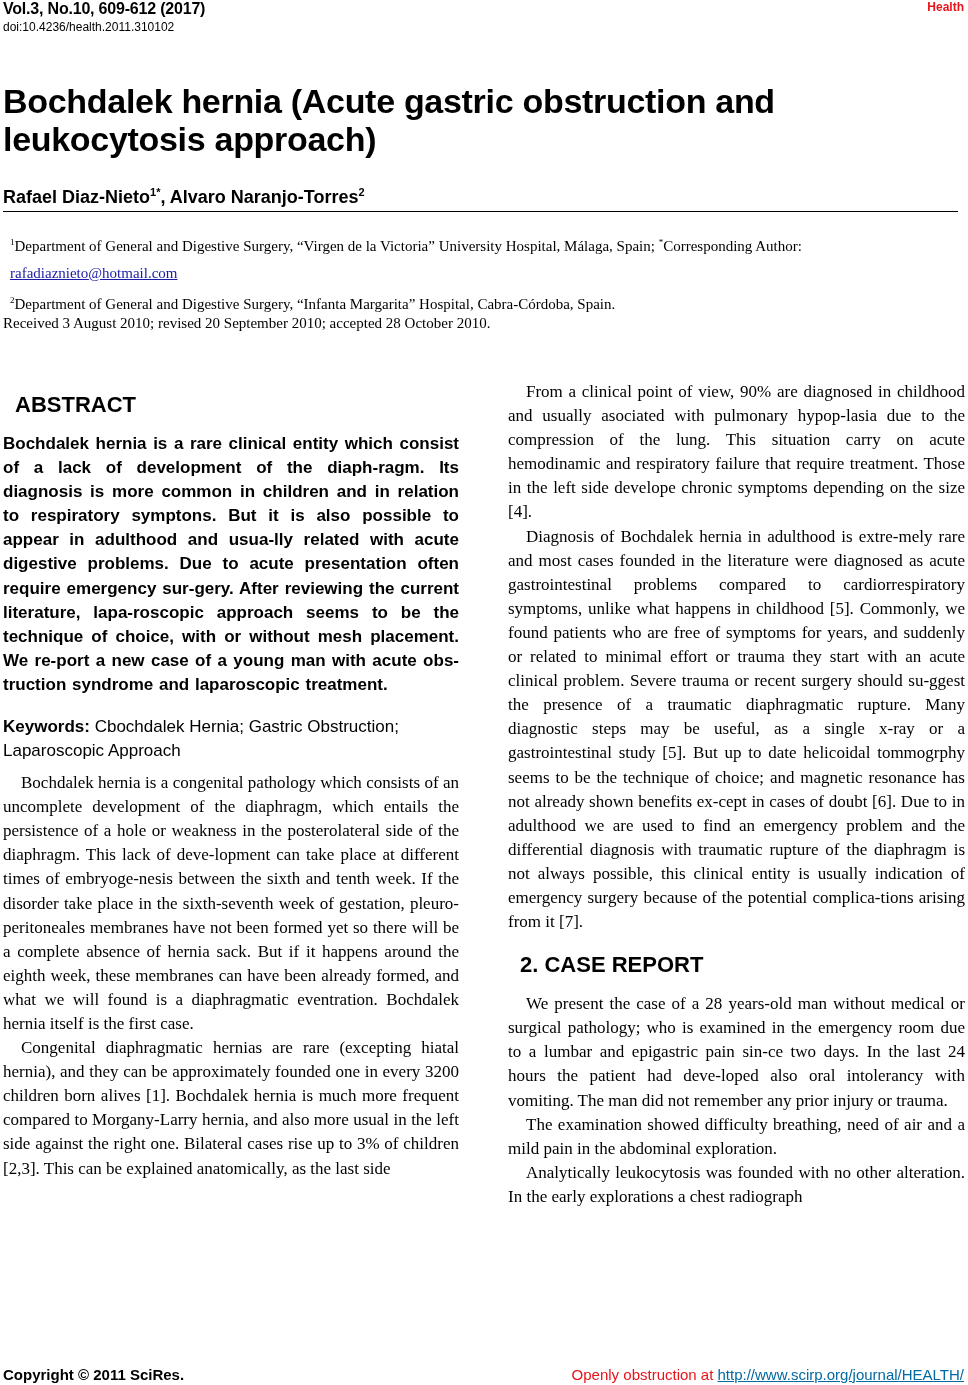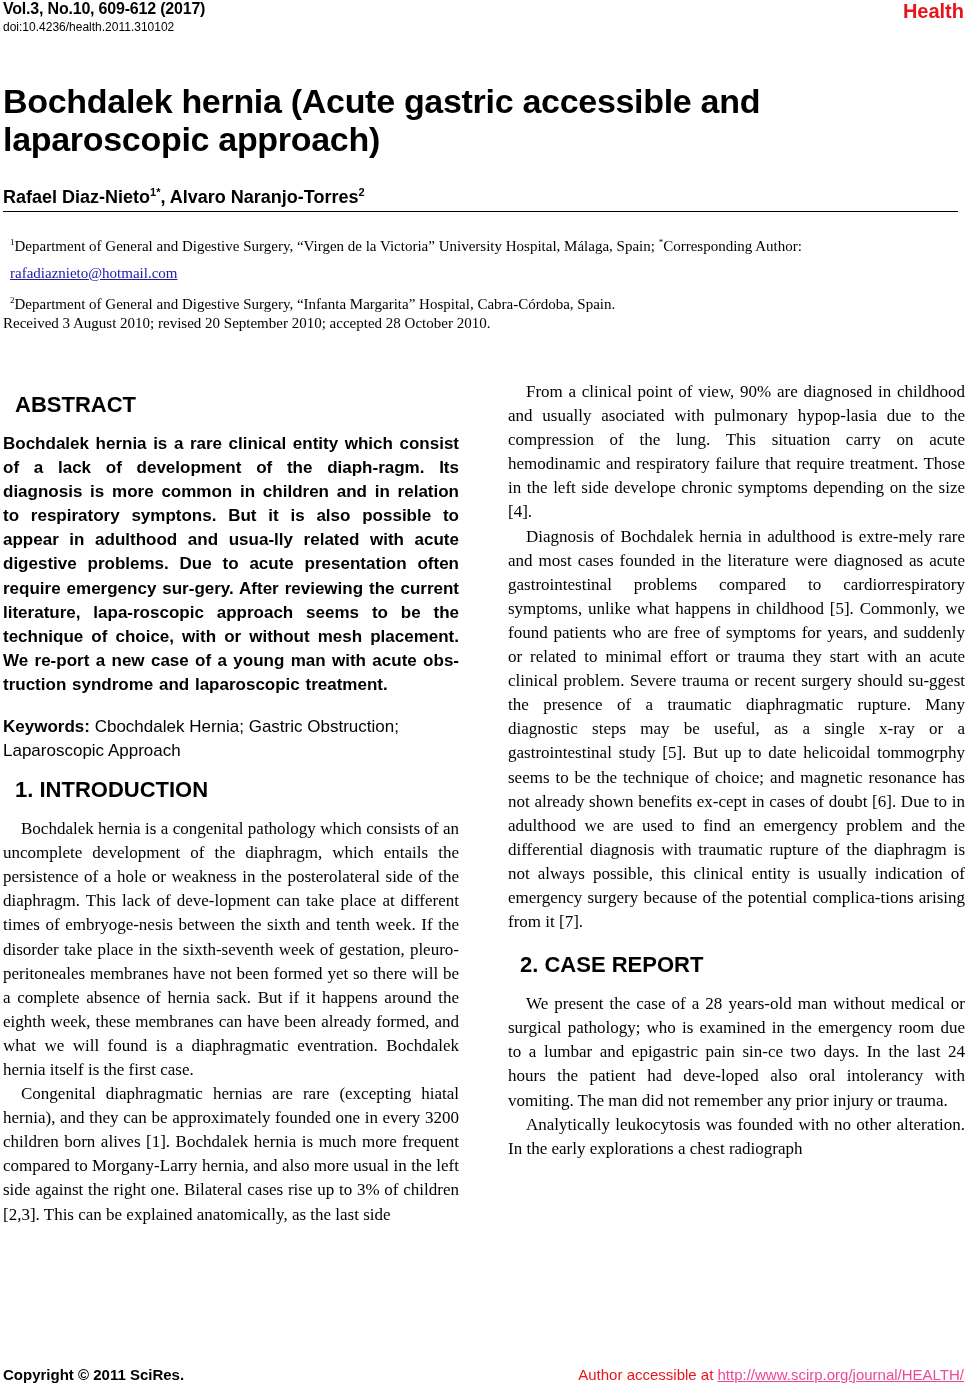--- a/index.html
+++ b/index.html
@@ -2,21 +2,21 @@
 <html><head>
 <meta charset="utf-8">
 <style>
   html, body { margin: 0; padding: 0; background: #ffffff; }
   body { width: 968px; height: 1385px; position: relative; overflow: hidden; color: #000; }
   .sans { font-family: "Liberation Sans", sans-serif; }
   .serif { font-family: "Liberation Serif", serif; }
 
   .hdr-vol { position: absolute; left: 3px; top: 0px; font-size: 16px; font-weight: bold; letter-spacing: -0.2px; }
   .hdr-doi { position: absolute; left: 3px; top: 20px; font-size: 12px; }
-  .hdr-journal { position: absolute; right: 4px; top: 0px; font-size: 20px; font-weight: bold; color: #e8141c; }
+  .hdr-journal { position: absolute; right: 4px; top: 0px; font-size: 12px; font-weight: bold; color: #e8141c; }
 
   .title { position: absolute; left: 3px; top: 82px; width: 960px; font-size: 34px; font-weight: bold; line-height: 38px; letter-spacing: -0.3px; margin: 0; }
   .authors { position: absolute; left: 3px; top: 186px; font-size: 18px; font-weight: bold; }
   .authors sup { font-size: 11px; }
   .rule { position: absolute; left: 3px; top: 211px; width: 955px; height: 1px; background: #000; }
 
   .affil { position: absolute; left: 10px; top: 229px; width: 962px; font-size: 15px; line-height: 27px; }
   .affil sup { font-size: 9px; }
   .affil a { color: #1a1aa6; text-decoration: underline; }
   .received { position: absolute; left: 3px; top: 315px; font-size: 15px; }
@@ -26,30 +26,30 @@
 
   .sec-h { font-size: 22px; font-weight: bold; margin: 12px; line-height: 30px; }
   .abstract-body { font-size: 17px; font-weight: bold; line-height: 24.1px; text-align: justify; margin: 8px 0 0 0; word-spacing: 1px; }
   .keywords { font-size: 17px; line-height: 24px; margin: 18px 0 0 0; }
   .keywords b { font-weight: bold; }
   .body-p { font-size: 17px; line-height: 24.1px; text-align: justify; margin: 0; text-indent: 18px; }
   .body-p.noindent { text-indent: 0; }
 
   .footer-copy { position: absolute; left: 3px; top: 1366px; font-size: 15px; font-weight: bold; }
   .footer-open { position: absolute; right: 4px; top: 1366px; font-size: 15px; color: #e8141c; }
-  .footer-open a { color: #ec4899; }
+  .footer-open a { color: #0369a1; }
 </style>
 </head>
 <body>
 
 <div class="hdr-vol sans">Vol.3, No.10, 609-612 (2017)</div>
 <div class="hdr-doi sans">doi:10.4236/health.2011.310102</div>
 <div class="hdr-journal sans">Health</div>
 
-<h1 class="title sans">Bochdalek hernia (Acute gastric accessible and laparoscopic approach)</h1>
+<h1 class="title sans">Bochdalek hernia (Acute gastric obstruction and leukocytosis approach)</h1>
 
 <div class="authors sans">
   <span>Rafael Diaz-Nieto</span><sup>1*</sup><span>, </span><span>Alvaro Naranjo-Torres</span><sup>2</sup>
 </div>
 <div class="rule"></div>
 
 <div class="affil serif">
   <div>
     <sup>1</sup><span>Department of General and Digestive Surgery, “Virgen de la Victoria” University Hospital, Málaga, Spain; </span><sup>*</sup><span>Corresponding Author:</span><br>
     <a href="#">rafadiaznieto@hotmail.com</a>
@@ -59,32 +59,32 @@
   </div>
 </div>
 
 <div class="received serif">Received 3 August 2010; revised 20 September 2010; accepted 28 October 2010.</div>
 
 <div class="col-left">
   <h2 class="sec-h sans">ABSTRACT</h2>
   <p class="abstract-body sans">Bochdalek hernia is a rare clinical entity which consist of a lack of development of the diaph-ragm. Its diagnosis is more common in children and in relation to respiratory symptons. But it is also possible to appear in adulthood and usua-lly related with acute digestive problems. Due to acute presentation often require emergency sur-gery. After reviewing the current literature, lapa-roscopic approach seems to be the technique of choice, with or without mesh placement. We re-port a new case of a young man with acute obs-truction syndrome and laparoscopic treatment.</p>
   <p class="keywords sans"><b>Keywords:</b><span> Cbochdalek Hernia; Gastric Obstruction; Laparoscopic Approach</span></p>
 
-  <h2 class="sec-h sans" style="margin-top:12px;">1. INTRODUCTION</h2>
   <div style="margin-top:8px;">
     <p class="body-p serif">Bochdalek hernia is a congenital pathology which consists of an uncomplete development of the diaphragm, which entails the persistence of a hole or weakness in the posterolateral side of the diaphragm. This lack of deve-lopment can take place at different times of embryoge-nesis between the sixth and tenth week. If the disorder take place in the sixth-seventh week of gestation, pleuro-peritoneales membranes have not been formed yet so there will be a complete absence of hernia sack. But if it happens around the eighth week, these membranes can have been already formed, and what we will found is a diaphragmatic eventration. Bochdalek hernia itself is the first case.</p>
     <p class="body-p serif">Congenital diaphragmatic hernias are rare (excepting hiatal hernia), and they can be approximately founded one in every 3200 children born alives [1]. Bochdalek hernia is much more frequent compared to Morgany-Larry hernia, and also more usual in the left side against the right one. Bilateral cases rise up to 3% of children [2,3]. This can be explained anatomically, as the last side</p>
   </div>
 </div>
 
 <div class="col-right">
   <p class="body-p serif">From a clinical point of view, 90% are diagnosed in childhood and usually asociated with pulmonary hypop-lasia due to the compression of the lung. This situation carry on acute hemodinamic and respiratory failure that require treatment. Those in the left side develope chronic symptoms depending on the size [4].</p>
   <p class="body-p serif">Diagnosis of Bochdalek hernia in adulthood is extre-mely rare and most cases founded in the literature were diagnosed as acute gastrointestinal problems compared to cardiorrespiratory symptoms, unlike what happens in childhood [5]. Commonly, we found patients who are free of symptoms for years, and suddenly or related to minimal effort or trauma they start with an acute clinical problem. Severe trauma or recent surgery should su-ggest the presence of a traumatic diaphragmatic rupture. Many diagnostic steps may be useful, as a single x-ray or a gastrointestinal study [5]. But up to date helicoidal tommogrphy seems to be the technique of choice; and magnetic resonance has not already shown benefits ex-cept in cases of doubt [6]. Due to in adulthood we are used to find an emergency problem and the differential diagnosis with traumatic rupture of the diaphragm is not always possible, this clinical entity is usually indication of emergency surgery because of the potential complica-tions arising from it [7].</p>
 
   <h2 class="sec-h sans" style="margin-top:16px;">2. CASE REPORT</h2>
   <div style="margin-top:10px;">
     <p class="body-p serif">We present the case of a 28 years-old man without medical or surgical pathology; who is examined in the emergency room due to a lumbar and epigastric pain sin-ce two days. In the last 24 hours the patient had deve-loped also oral intolerancy with vomiting. The man did not remember any prior injury or trauma.</p>
+    <p class="body-p serif">The examination showed difficulty breathing, need of air and a mild pain in the abdominal exploration.</p>
     <p class="body-p serif">Analytically leukocytosis was founded with no other alteration. In the early explorations a chest radiograph</p>
   </div>
 </div>
 
 <div class="footer-copy sans">Copyright © 2011 SciRes.</div>
-<div class="footer-open sans"><span>Author accessible at </span><a href="#">http://www.scirp.org/journal/HEALTH/</a></div>
+<div class="footer-open sans"><span>Openly obstruction at </span><a href="#">http://www.scirp.org/journal/HEALTH/</a></div>
 
 </body></html>

